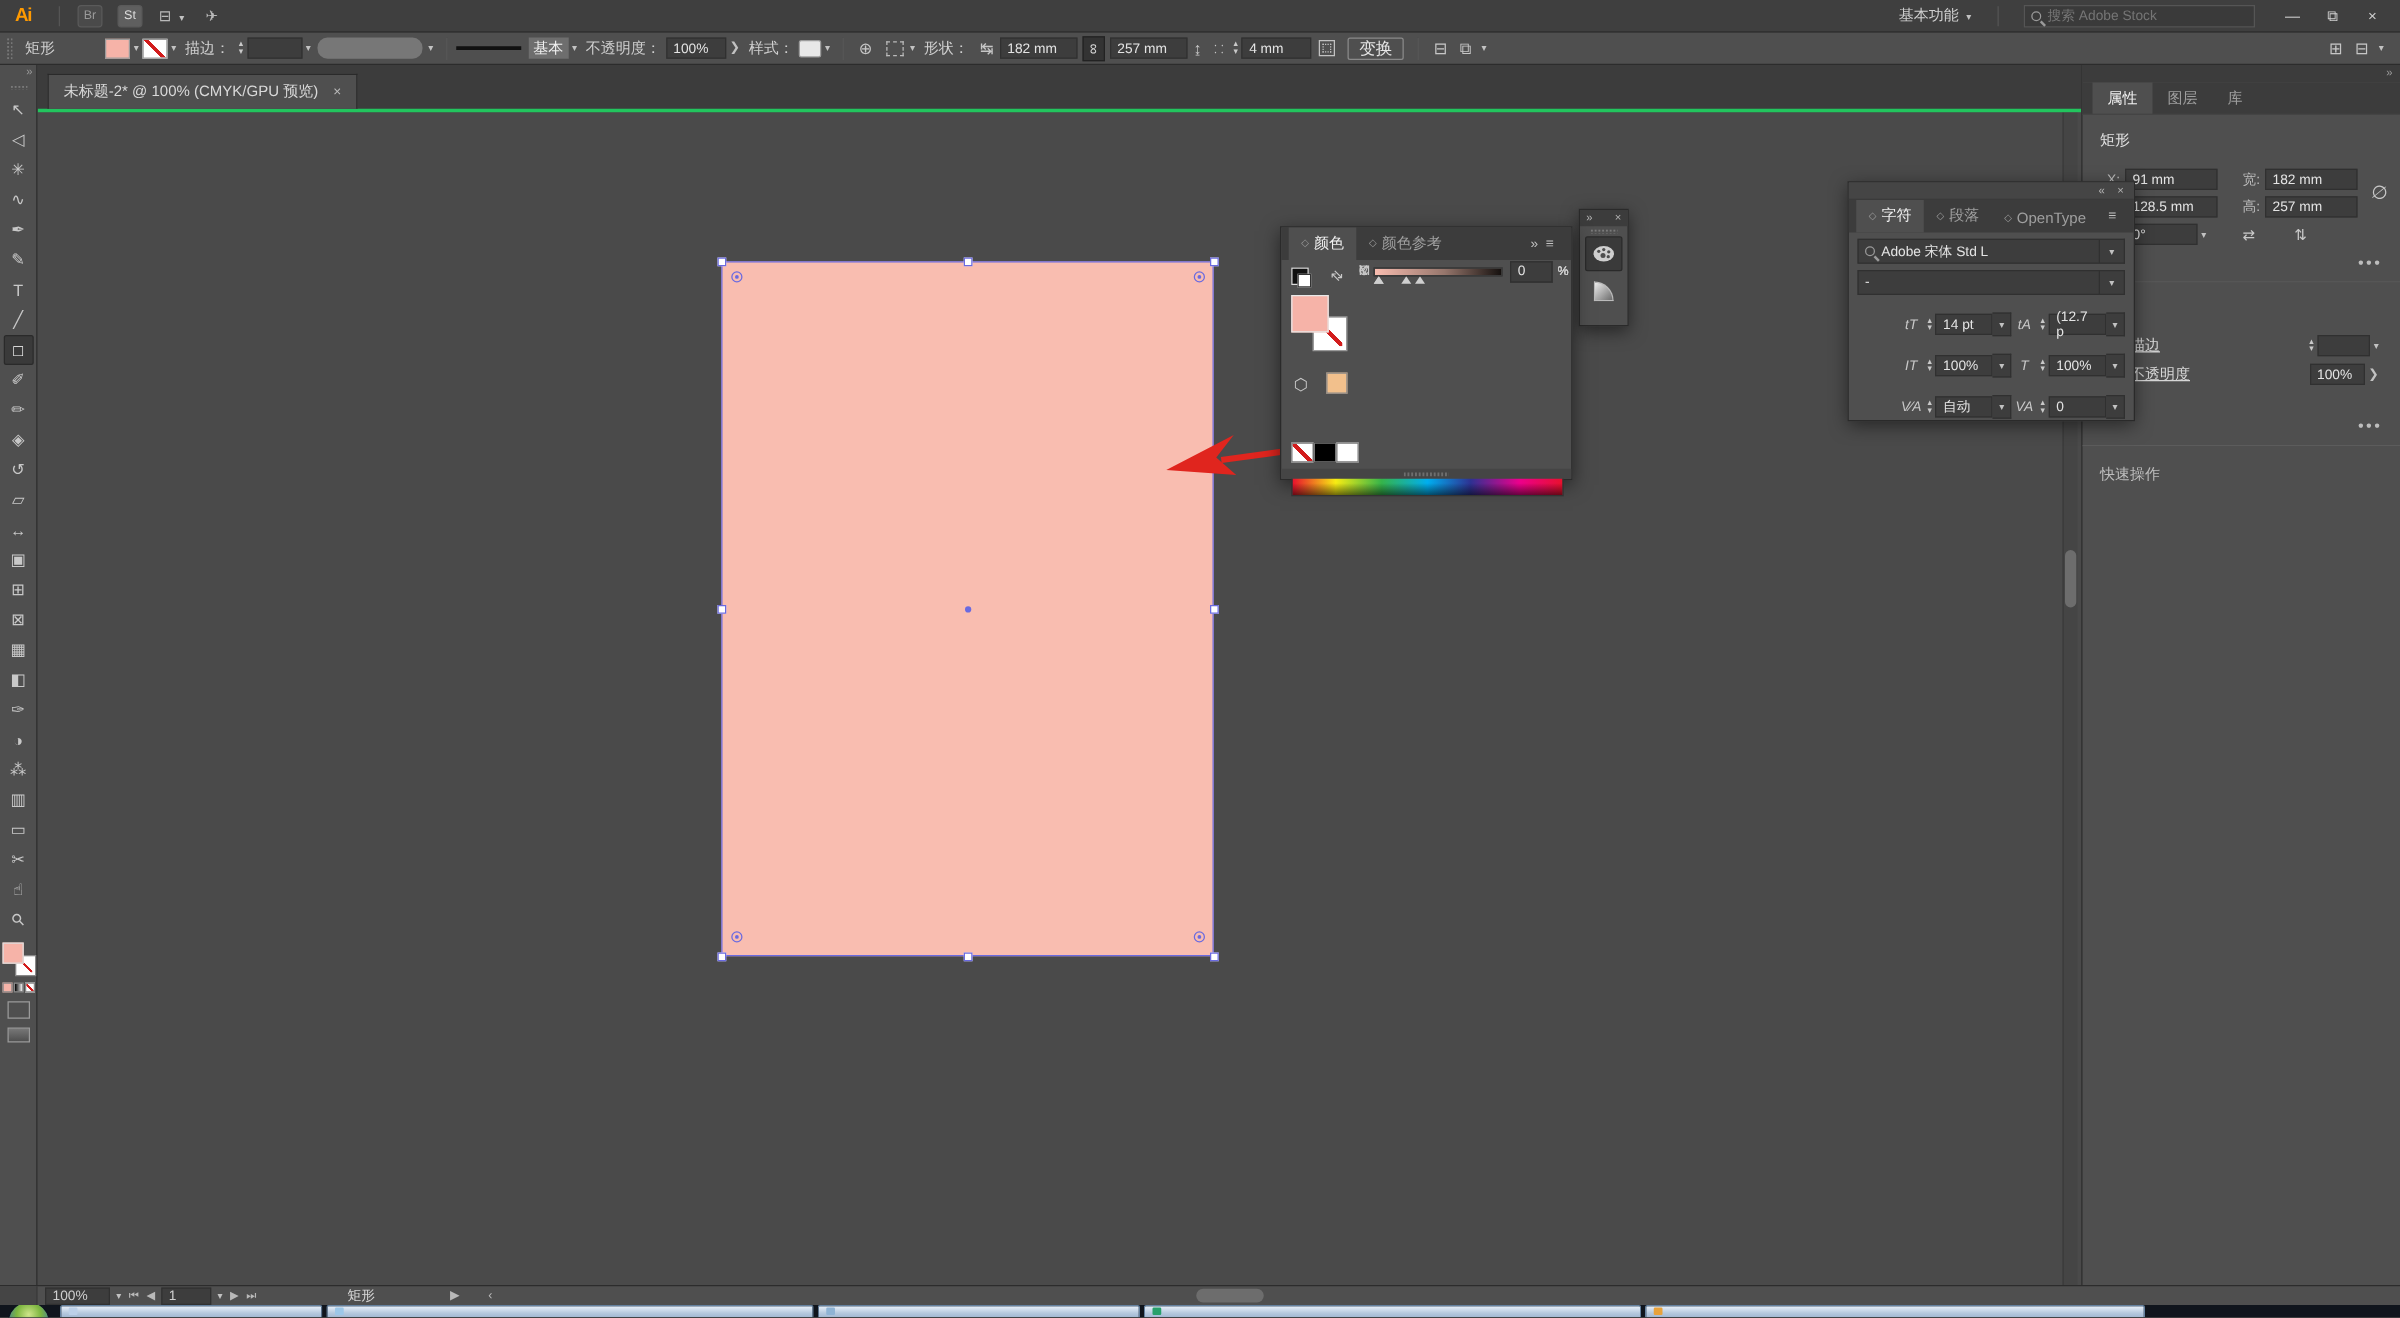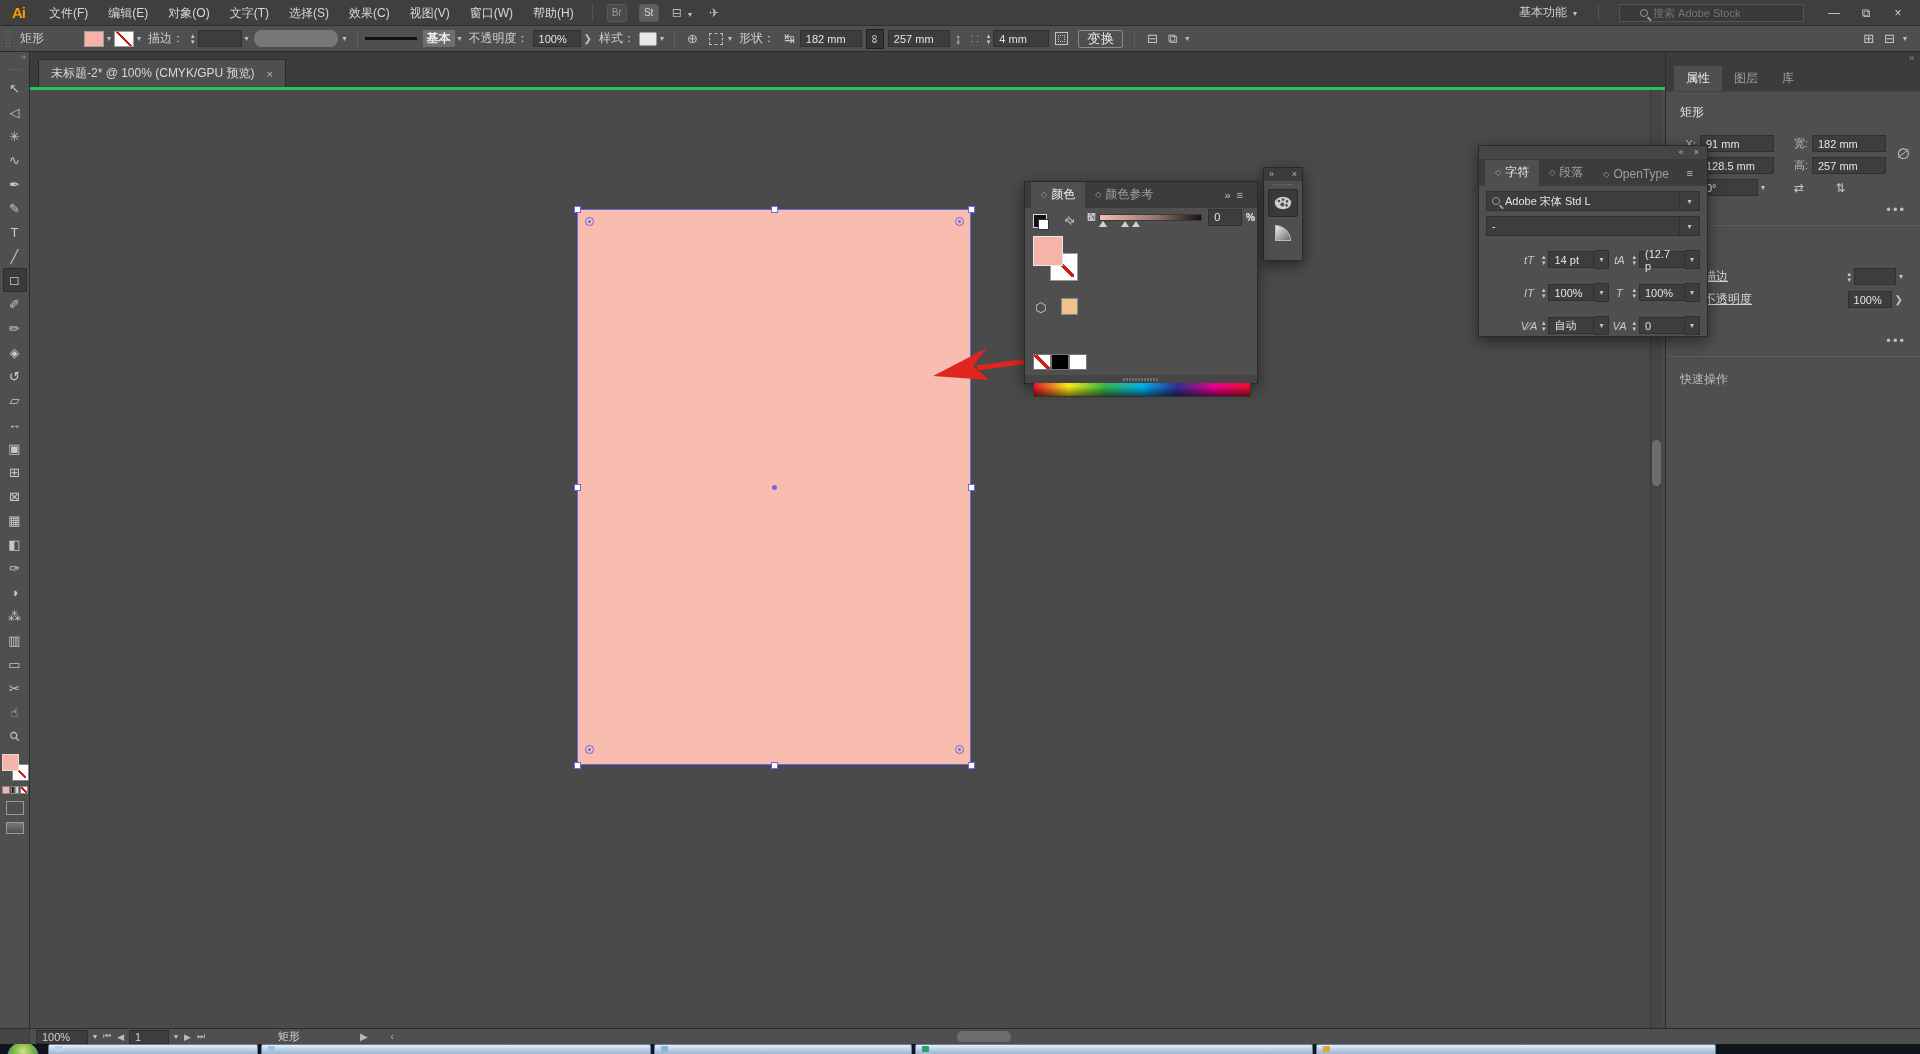--- a/index.html
+++ b/index.html
@@ -15,40 +15,40 @@
   .menubar { height:26px; background:#3f3f3f; border-bottom:1px solid #2e2e2e; display:flex; align-items:center; padding:0 8px; position:relative; z-index:10;}
   .ai-logo { color:#ff9a00; font-weight:bold; font-size:15px; margin:0 14px 0 4px; letter-spacing:-1px;}
   .menu-item { padding:0 10px; color:#d8d8d8; cursor:default; line-height:26px; }
   .mb-sep { width:1px; height:16px; background:#555; margin:0 8px; }
   .badge { width:20px; height:18px; border-radius:3px; background:#4a4a4a; color:#9a9a9a; font-size:10px; display:flex; align-items:center; justify-content:center; margin:0 6px; border:1px solid #5a5a5a;}
   .badge.st { background:#5f5f5f; color:#ddd; }
   .mb-ic { color:#b9b9b9; margin:0 7px; font-size:12px; }
   .mb-right { margin-left:auto; display:flex; align-items:center; }
   .workspace { color:#d0d0d0; margin-right:10px; }
   .workspace .dd { margin-left:6px; }
-  .search-box { width:185px; height:18px; background:#3a3a3a; border:1px solid #555; display:flex; align-items:center; padding:0 20px; margin:0 12px; }
+  .search-box { width:185px; height:18px; background:#3a3a3a; border:1px solid #555; display:flex; align-items:center; padding:0 5px; margin:0 12px; }
   .search-box input { background:transparent; border:none; outline:none; color:#8f8f8f; font-size:11px; width:100%; font-family:inherit; }
   .lens { width:8px; height:8px; border:1.5px solid #9a9a9a; border-radius:50%; position:relative; margin-right:5px; flex:none;}
   .lens::after { content:''; position:absolute; width:5px; height:1.5px; background:#9a9a9a; transform:rotate(45deg); left:6px; top:8px; }
   .winbtn { width:28px; height:20px; display:flex; align-items:center; justify-content:center; color:#cfcfcf; font-size:12px; margin-left:4px;}
 
   
   .controlbar { height:26px; background:#4f4f4f; border-bottom:1px solid #2c2c2c; display:flex; align-items:center; padding:0 4px; position:relative; z-index:9; font-size:12px; color:#cfcfcf; white-space:nowrap;}
   .grip { width:5px; height:18px; margin:0 6px 0 1px; background-image:radial-gradient(#777 35%, transparent 40%); background-size:3px 3px; }
   .cb-label { margin:0 4px; }
   .swatch { width:20px; height:16px; border:1px solid #9c9c9c; display:inline-block; vertical-align:middle; }
   .sw-fill { background:var(--swatch-fill); }
   .sw-none { background:#fff; background-image:linear-gradient(45deg, transparent 44%, #d21c1c 44%, #d21c1c 56%, transparent 56%); }
   .sw-style { background:#e8e8e8; width:18px; height:14px; border-radius:2px;}
   .dd { font-size:8px; color:#c2c2c2; margin:0 3px; }
   .stp { display:inline-flex; flex-direction:column; line-height:6px; font-size:7px; color:#c9c9c9; margin:0 3px; }
   .fld { background:#3d3d3d; border:1px solid #303030; color:#e4e4e4; font-size:11px; padding:1px 5px; height:17px; display:inline-flex; align-items:center; }
   .cb-sep { width:1px; height:18px; background:#3a3a3a; border-right:1px solid #5e5e5e; margin:0 7px; }
   .brush-dd { width:84px; height:17px; background:#777; border-radius:8px; margin:0 2px; }
-  .stroke-line { display:inline-flex; align-items:center;font-weight:bold; }
+  .stroke-line { display:inline-flex; align-items:center; }
   .stroke-line .line { width:52px; height:3px; background:#111; margin-right:6px;}
   .stroke-line .nm { background:#6e6e6e; color:#f0f0f0; padding:0 4px; height:17px; display:inline-flex; align-items:center;}
   .icon-btn { color:#c6c6c6; margin:0 5px; font-size:13px; }
   .dashed-box { width:14px; height:12px; border:1px dashed #bbb; display:inline-block; margin:0 2px 0 6px;}
   .link-btn { background:#333; border:1px solid #222; width:18px; height:20px; display:inline-flex; align-items:center; justify-content:center; margin:0 4px; color:#ddd;}
   .link-glyph { transform:rotate(90deg); font-size:12px; }
   .cb-btn { border:1px solid #8a8a8a; border-radius:2px; padding:1px 8px; color:#e6e6e6; height:18px; display:inline-flex; align-items:center; margin:0 4px; background:transparent;}
   .crop-ic { width:13px; height:13px; border:1px solid #c2c2c2; position:relative; margin:0 6px; }
   .crop-ic::before{content:''; position:absolute; inset:2px; border:1px dotted #c2c2c2;}
   .cb-right { margin-left:auto; display:flex; align-items:center; margin-right:6px;}
@@ -192,32 +192,20 @@
      background:radial-gradient(circle at 50% 30%, #cfe58a 0%, #7db63f 35%, #2f6fb0 75%, #1c3e66 100%); border:1px solid #0c1320;}
   .tbtn { height:100%; border:1px solid #64819f; border-bottom:none; border-radius:2px 2px 0 0;
      background:linear-gradient(180deg,#e8f0fa,#b6c9de 60%,#a0b7d2); display:flex; align-items:flex-start; padding:1px 0 0 6px;}
   .tb-ic { width:7px; height:6px; display:none; border-radius:1px; }
 </style>
 </head>
 <body>
 
 <div class="menubar">
   <span class="ai-logo">Ai</span>
-  <div class="row">
-
-  <span class="menu-item">文件(F)</span>
-      <span class="menu-item">编辑(E)</span>
-      <span class="menu-item">对象(O)</span>
-      <span class="menu-item">文字(T)</span>
-      <span class="menu-item">选择(S)</span>
-      <span class="menu-item">效果(C)</span>
-      <span class="menu-item">视图(V)</span>
-      <span class="menu-item">窗口(W)</span>
-      <span class="menu-item">帮助(H)</span>
-    </div>
   <span class="mb-sep"></span>
   <span class="badge">Br</span>
   <span class="badge st">St</span>
   <span class="mb-ic">⊟ <span class="dd">▾</span></span>
   <span class="mb-ic">✈</span>
   <div class="mb-right">
     <span class="workspace"><span>基本功能</span><span class="dd">▾</span></span>
     <span class="mb-sep"></span>
     <div class="search-box">
       <span class="lens"></span>

